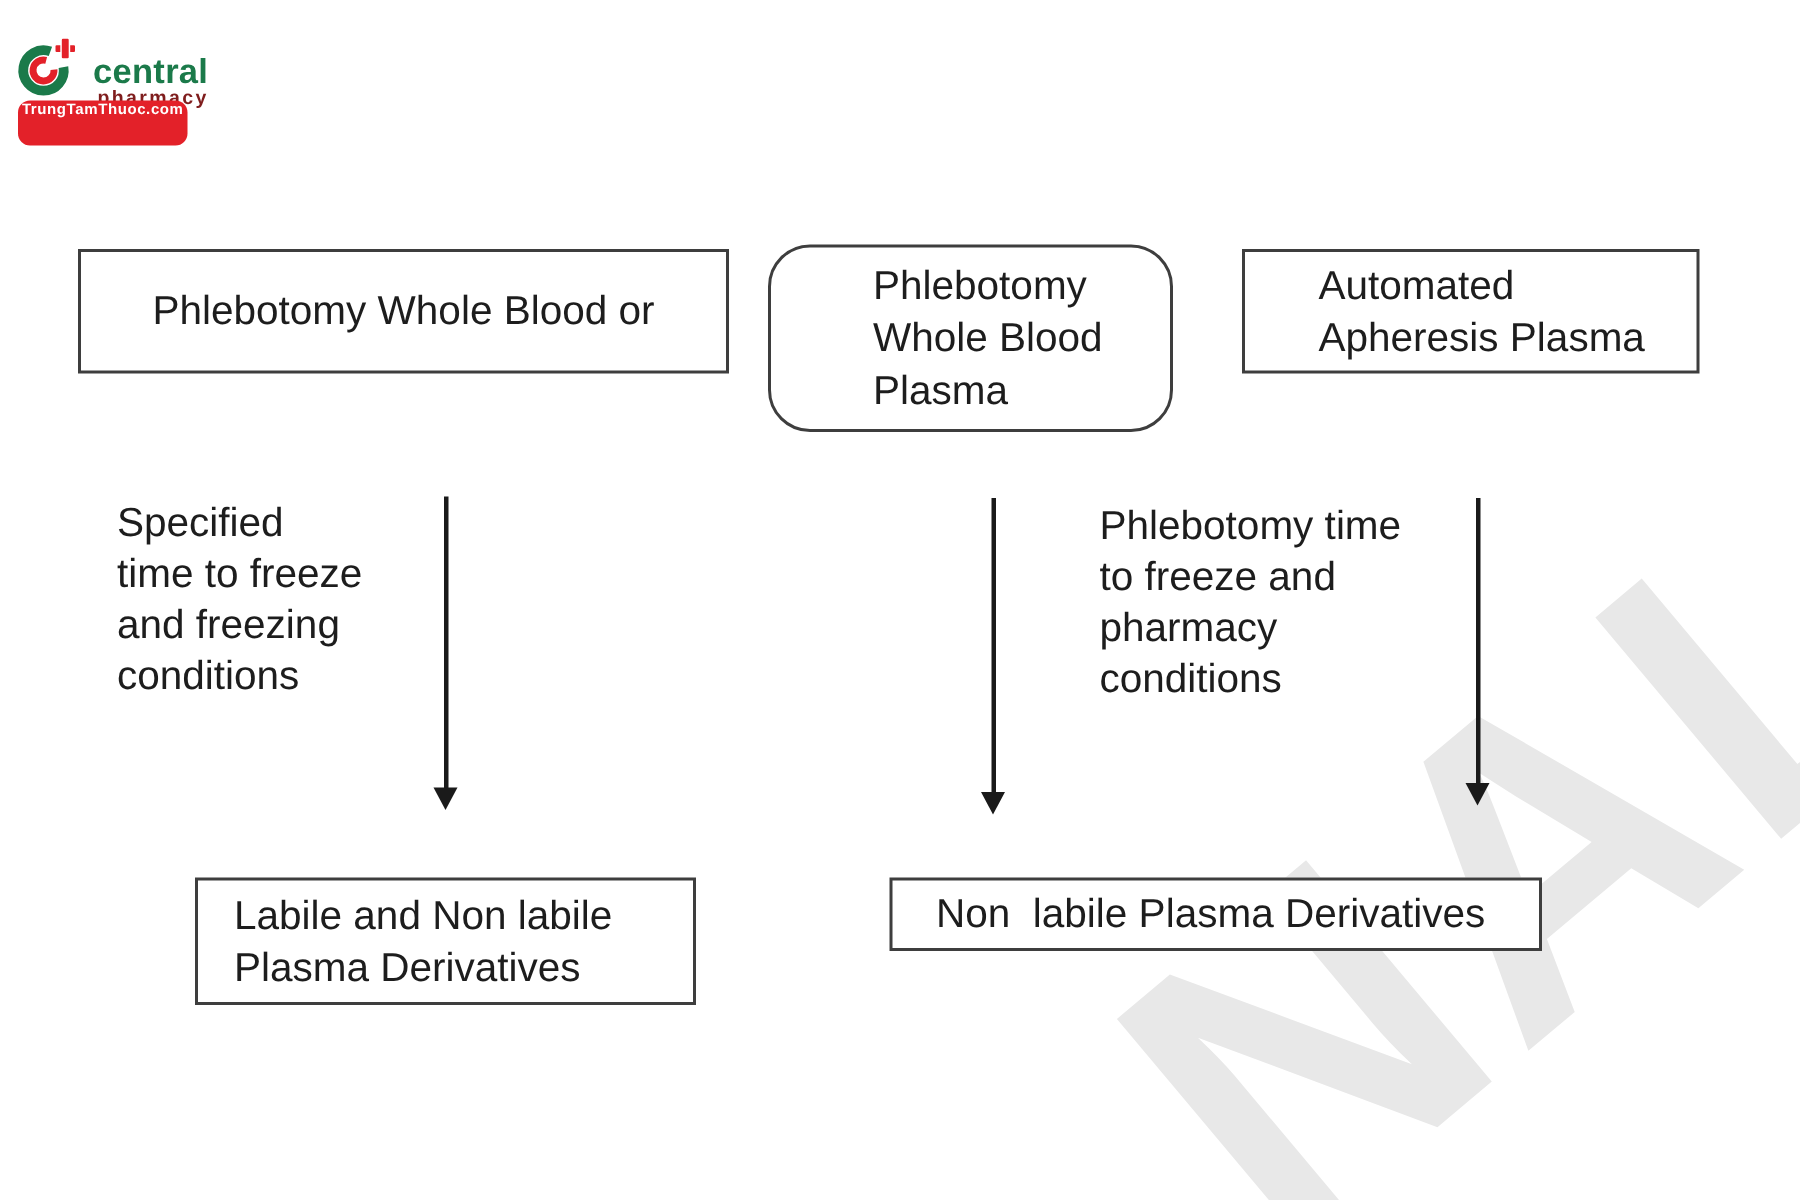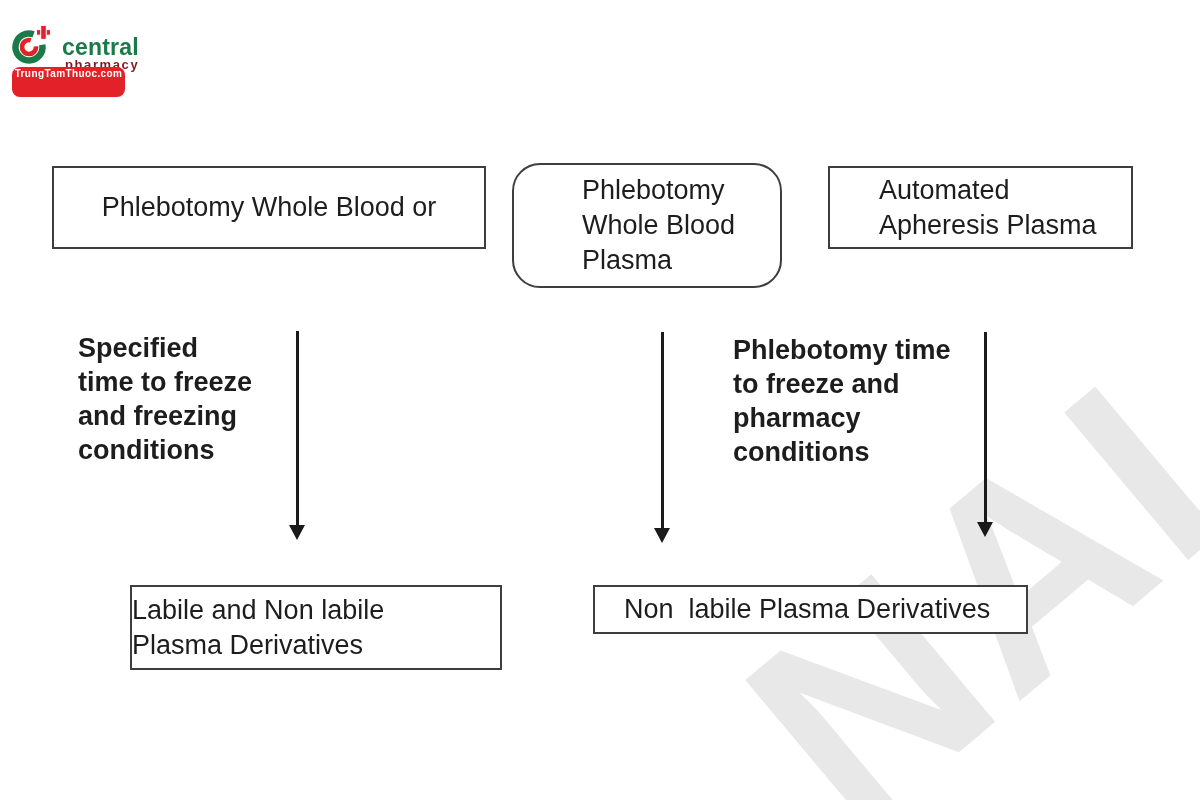--- a/index.html
+++ b/index.html
@@ -27,26 +27,26 @@
   
   .dbox {
     position:absolute; border:2.5px solid #3e3e3e; background:#ffffff;
     color:#1d1d1d; font-size:27px; line-height:35px; z-index:3;
     display:flex; flex-direction:column; justify-content:center;
   }
   .dbox.centered { align-items:center; text-align:center; }
   .box-1 { left:52px;  top:166px; width:434px; height:83px; }
   .box-2 { left:512px; top:163px; width:270px; height:125px; padding-left:68px;border-radius:28px; }
   .box-3 { left:828px; top:166px; width:305px; height:83px;  padding-left:49px; }
-  .box-4 { left:130px; top:585px; width:372px; height:85px;  }
+  .box-4 { left:130px; top:585px; width:334px; height:85px;  padding-left:24px; }
   .box-5 { left:593px; top:585px; width:435px; height:49px;  padding-left:29px; }
   .pre { white-space:pre; }
 
   .flow-label {
-    position:absolute; color:#1d1d1d; font-size:27px; line-height:34px; z-index:3;font-weight:bold;
+    position:absolute; color:#1d1d1d; font-size:27px; line-height:34px; z-index:3;
   }
   .label-1 { left:78px;  top:331px; }
   .label-2 { left:733px; top:333px; }
 
   .arrow { position:absolute; z-index:2; }
   .arrow-line { position:absolute; width:3px; background:#1a1a1a; }
   .arrow-head { position:absolute; width:0; height:0;
     border-left:8px solid transparent; border-right:8px solid transparent;
     border-top:15px solid #1a1a1a; }
   .arrow-a .arrow-line { left:296px; top:331px; height:196px; }

